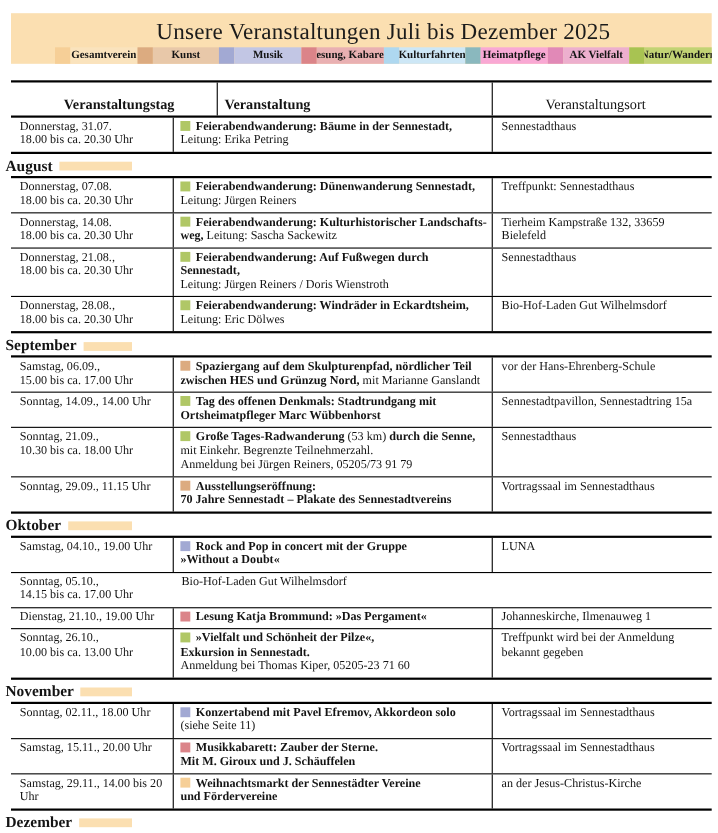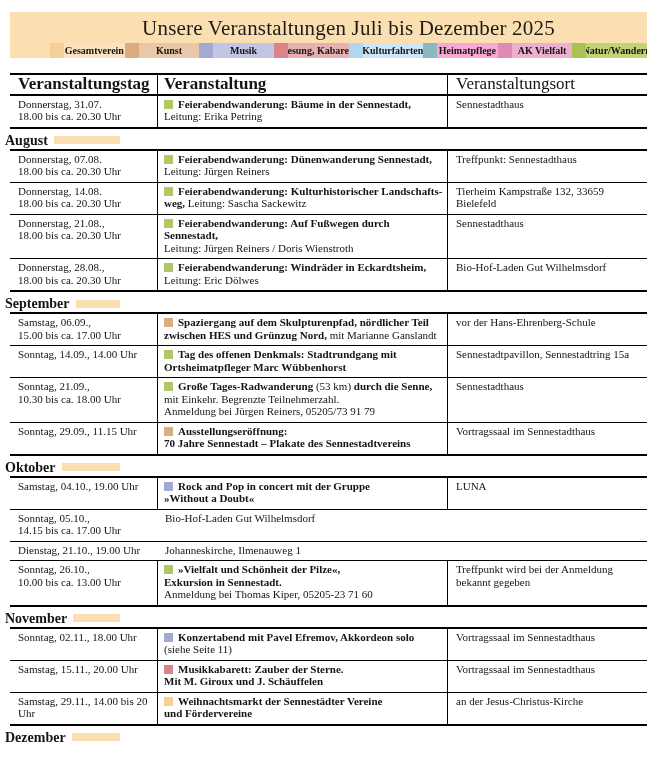--- a/index.html
+++ b/index.html
@@ -21,21 +21,21 @@
     font-size:10px;font-weight:bold;white-space:nowrap;overflow:hidden;
   }
   #content{margin-top:15px;}
   .etable{border-top:2px solid #000;border-bottom:2px solid #000;}
   .trow{display:grid;grid-template-columns:147px 291px 199px;}
   .trow + .trow{border-top:1px solid #000;}
   .trow.head{border-bottom:2px solid #000;}
   .trow.head + .trow{border-top:0;}
   .cell{padding:2px 4px 4px 8px;font-size:11px;line-height:12.5px;}
   .c2{border-left:1px solid #000;border-right:1px solid #000;padding-left:6px;padding-right:2px;}
-  .head .cell{font-weight:bold;font-size:17px;padding-top:3px;padding-bottom:3px;}
+  .head .cell{font-weight:bold;font-size:13px;padding-top:14px;padding-bottom:3px;margin-left:40px;}
   .chip{display:inline-block;width:9px;height:9px;margin-right:5px;vertical-align:-1px;}
   .b{font-weight:bold;}
   .month{display:flex;align-items:center;width:115px;margin:5px 0 2px -5px;}
   .month-name{font-weight:bold;font-size:14px;line-height:13px;white-space:nowrap;}
   .month-bar{flex:1;height:8px;margin-left:6px;background:var(--band,#fbdfb1);}
 </style>
 </head>
 <body>
 
 <div class="page">
@@ -213,20 +213,23 @@
           <div class="cell c1">
             <div>Sonntag, 05.10.,</div>
             <div>14.15 bis ca. 17.00 Uhr</div>
           </div>
           <div class="cell c3">Bio-Hof-Laden Gut Wilhelmsdorf</div>
         </div>
         <div class="trow">
           <div class="cell c1">
             <div>Dienstag, 21.10., 19.00 Uhr</div>
           </div>
+          <div class="cell c2">
+            <div class="evline"><span class="chip" style="background: rgb(219, 132, 137);"></span><span class="b">Lesung Katja Brommund: »Das Pergament«</span></div>
+          </div>
           <div class="cell c3">Johanneskirche, Ilmenauweg 1</div>
         </div>
         <div class="trow">
           <div class="cell c1">
             <div>Sonntag, 26.10.,</div>
             <div>10.00 bis ca. 13.00 Uhr</div>
           </div>
           <div class="cell c2">
             <div class="evline"><span class="chip" style="background: rgb(176, 199, 102);"></span><span class="b">»Vielfalt und Schönheit der Pilze«,</span></div>
             <div class="evline"><span class="b">Exkursion in Sennestadt.</span></div>

